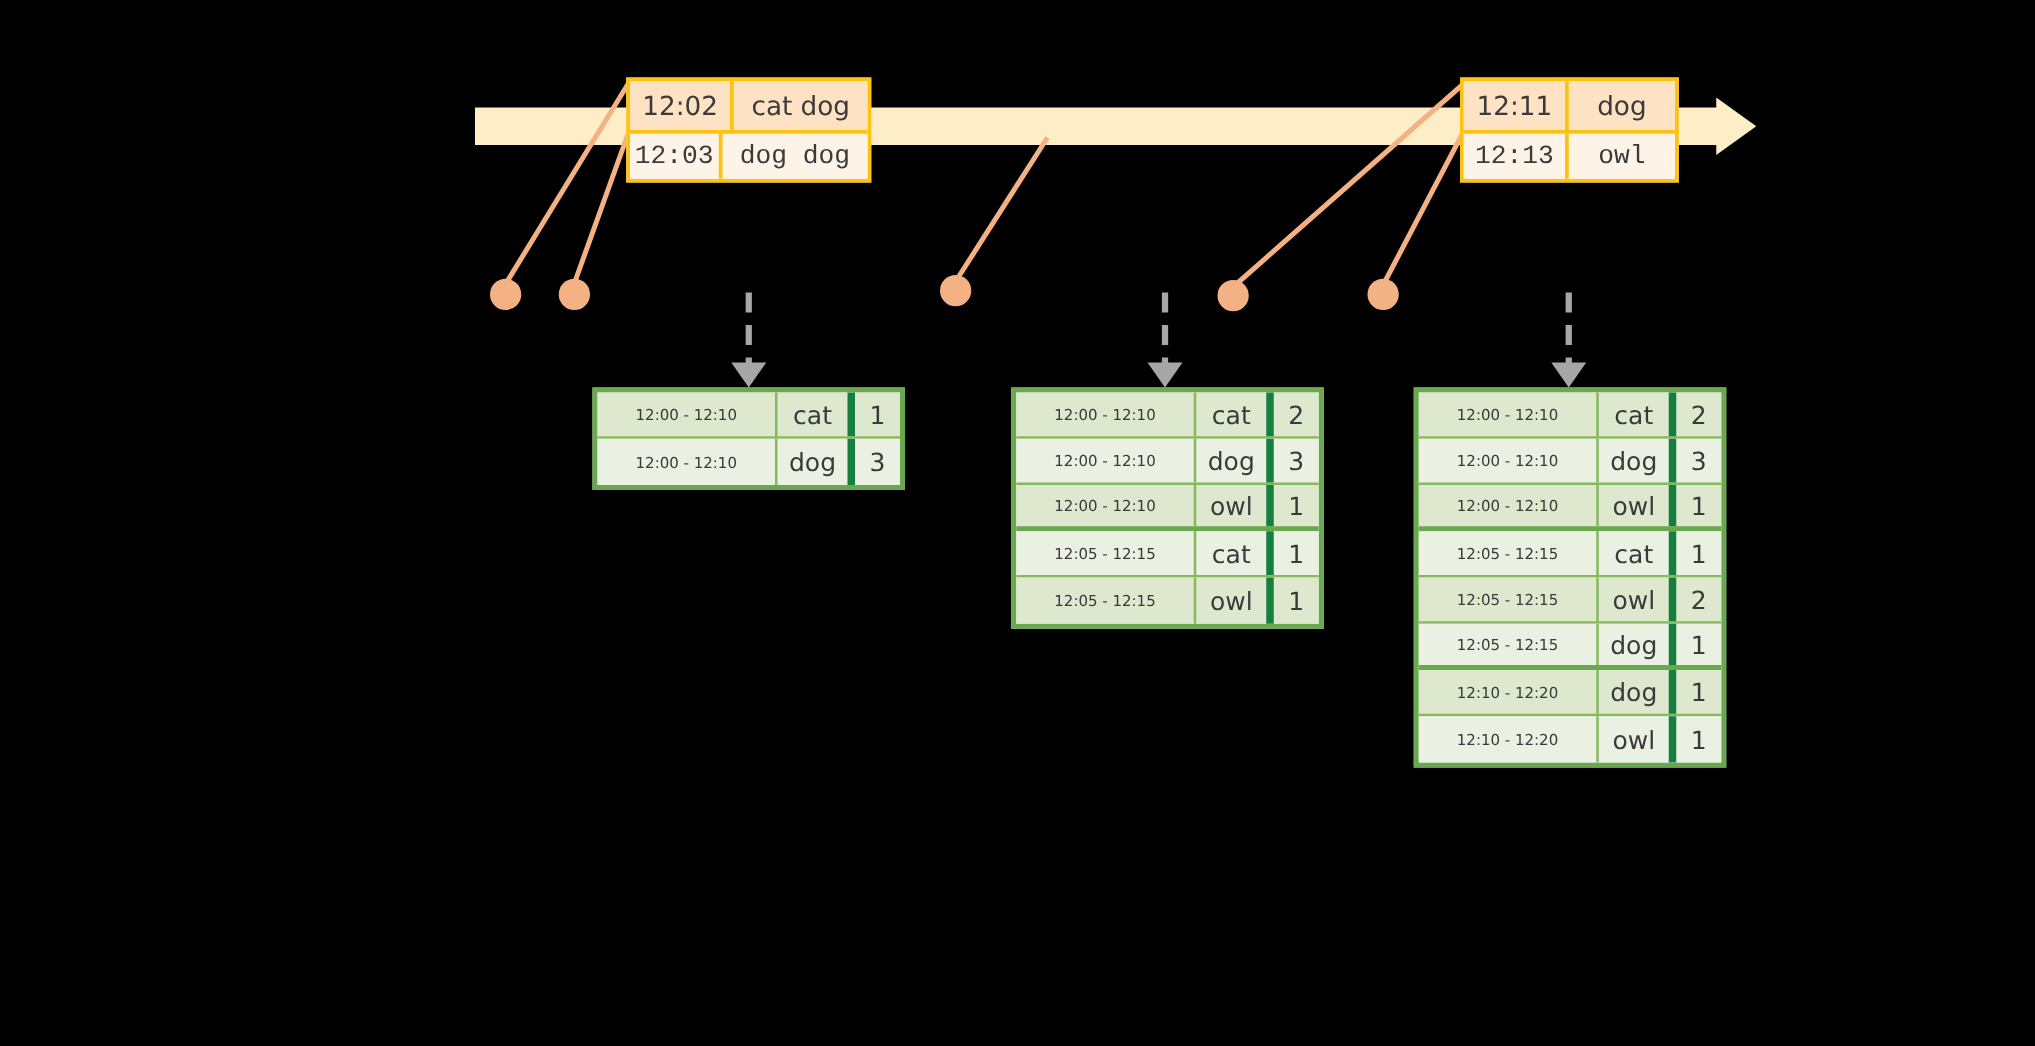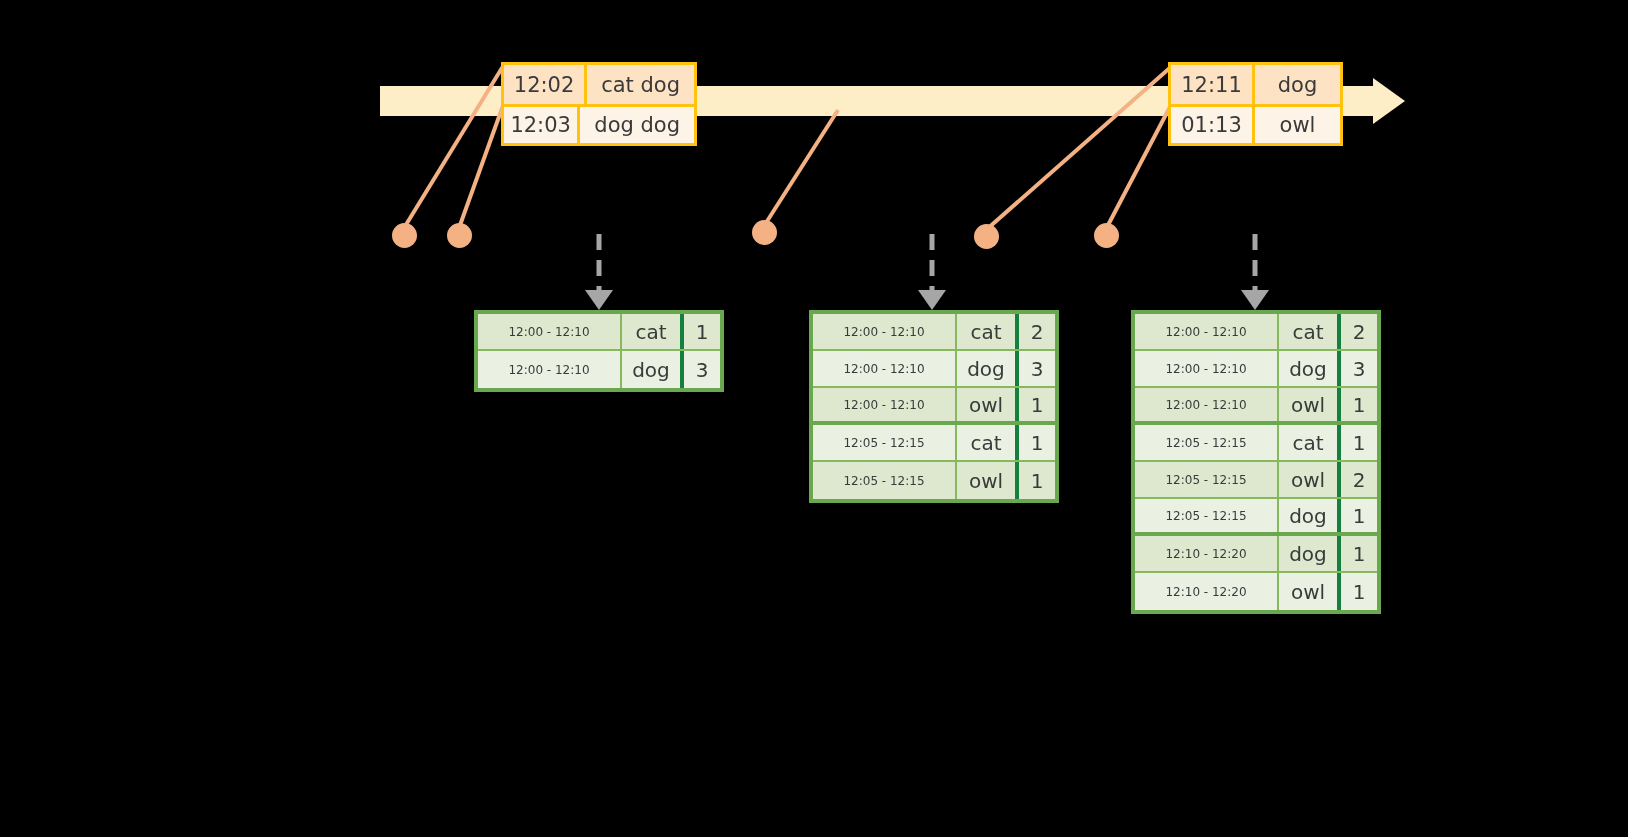--- a/index.html
+++ b/index.html
@@ -51,21 +51,21 @@
   }
   .event-row {
     display: flex;
     height: 39px;
     box-sizing: border-box;
   }
   .event-row + .event-row {
     border-top: 3px solid #ffc20e;
   }
   .event-row.shade-a { background: #fde3c4; }
-  .event-row.shade-b { background: #fdf3e7; }
+  .event-row.shade-b { background: #fdf3e7; font-family: Liberation Mono, monospace; }
   .event-time {
     width: 84px;
     display: flex;
     align-items: center;
     justify-content: center;
     font-size: 21px;
     color: #3a3a3a;
     border-right: 3px solid #ffc20e;
     box-sizing: border-box;
   }
@@ -139,21 +139,21 @@
     border-right: 2px solid #86b95e;
     box-sizing: border-box;
     white-space: nowrap;
   }
   .res-word {
     display: flex;
     align-items: center;
     justify-content: center;
     font-size: 20px;
     color: #3a3a3a;
-    border-right: 4px solid #15803d;
+    border-right: 6px solid #15803d;
     box-sizing: border-box;
   }
   .res-count {
     display: flex;
     align-items: center;
     justify-content: center;
     font-size: 20px;
     color: #3a3a3a;
     box-sizing: border-box;
   }
@@ -200,21 +200,21 @@
     </div>
   </div>
 
 
   <div class="event-box" id="event-box-3">
     <div class="event-row shade-a">
       <div class="event-time">12:11</div>
       <div class="event-words">dog</div>
     </div>
     <div class="event-row shade-b">
-      <div class="event-time">01:13</div>
+      <div class="event-time">12:13</div>
       <div class="event-words">owl</div>
     </div>
   </div>
 
   <div class="marker-dot" style="left:392px; top:223px;"></div>
   <div class="marker-dot" style="left:447px; top:223px;"></div>
   <div class="marker-dot" style="left:752px; top:220px;"></div>
   <div class="marker-dot" style="left:974px; top:224px;"></div>
   <div class="marker-dot" style="left:1094px; top:223px;"></div>
 

